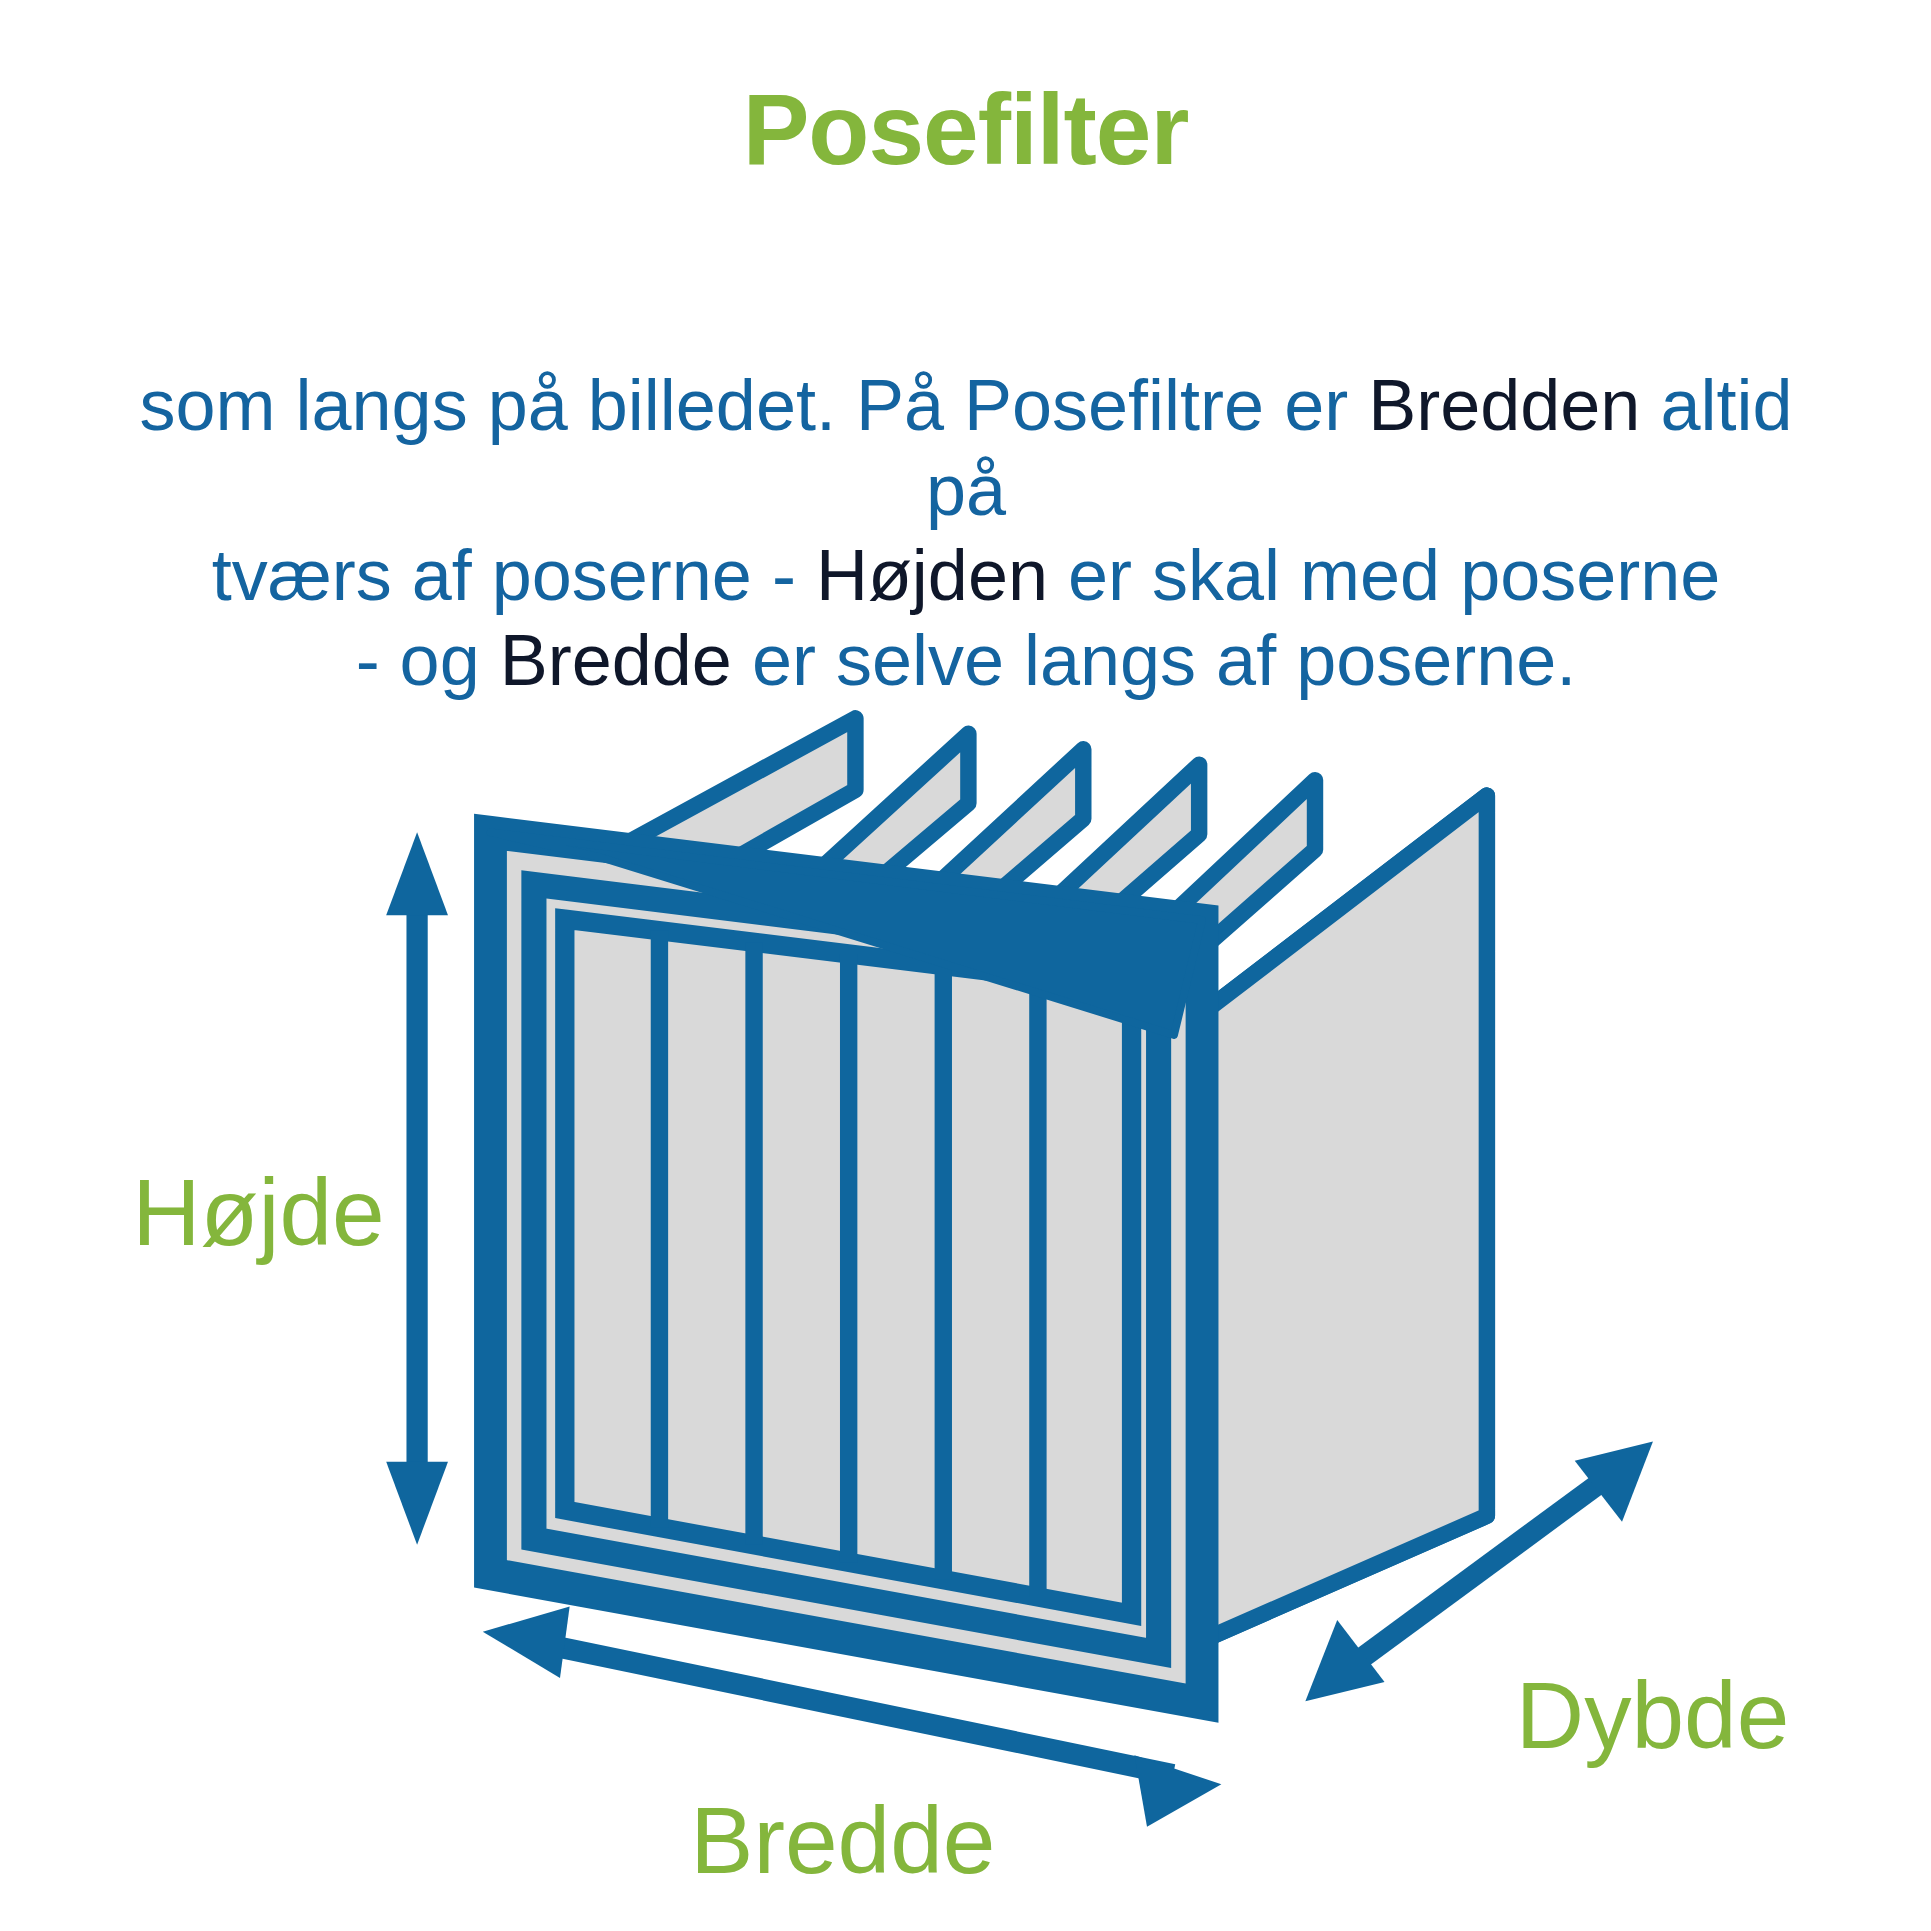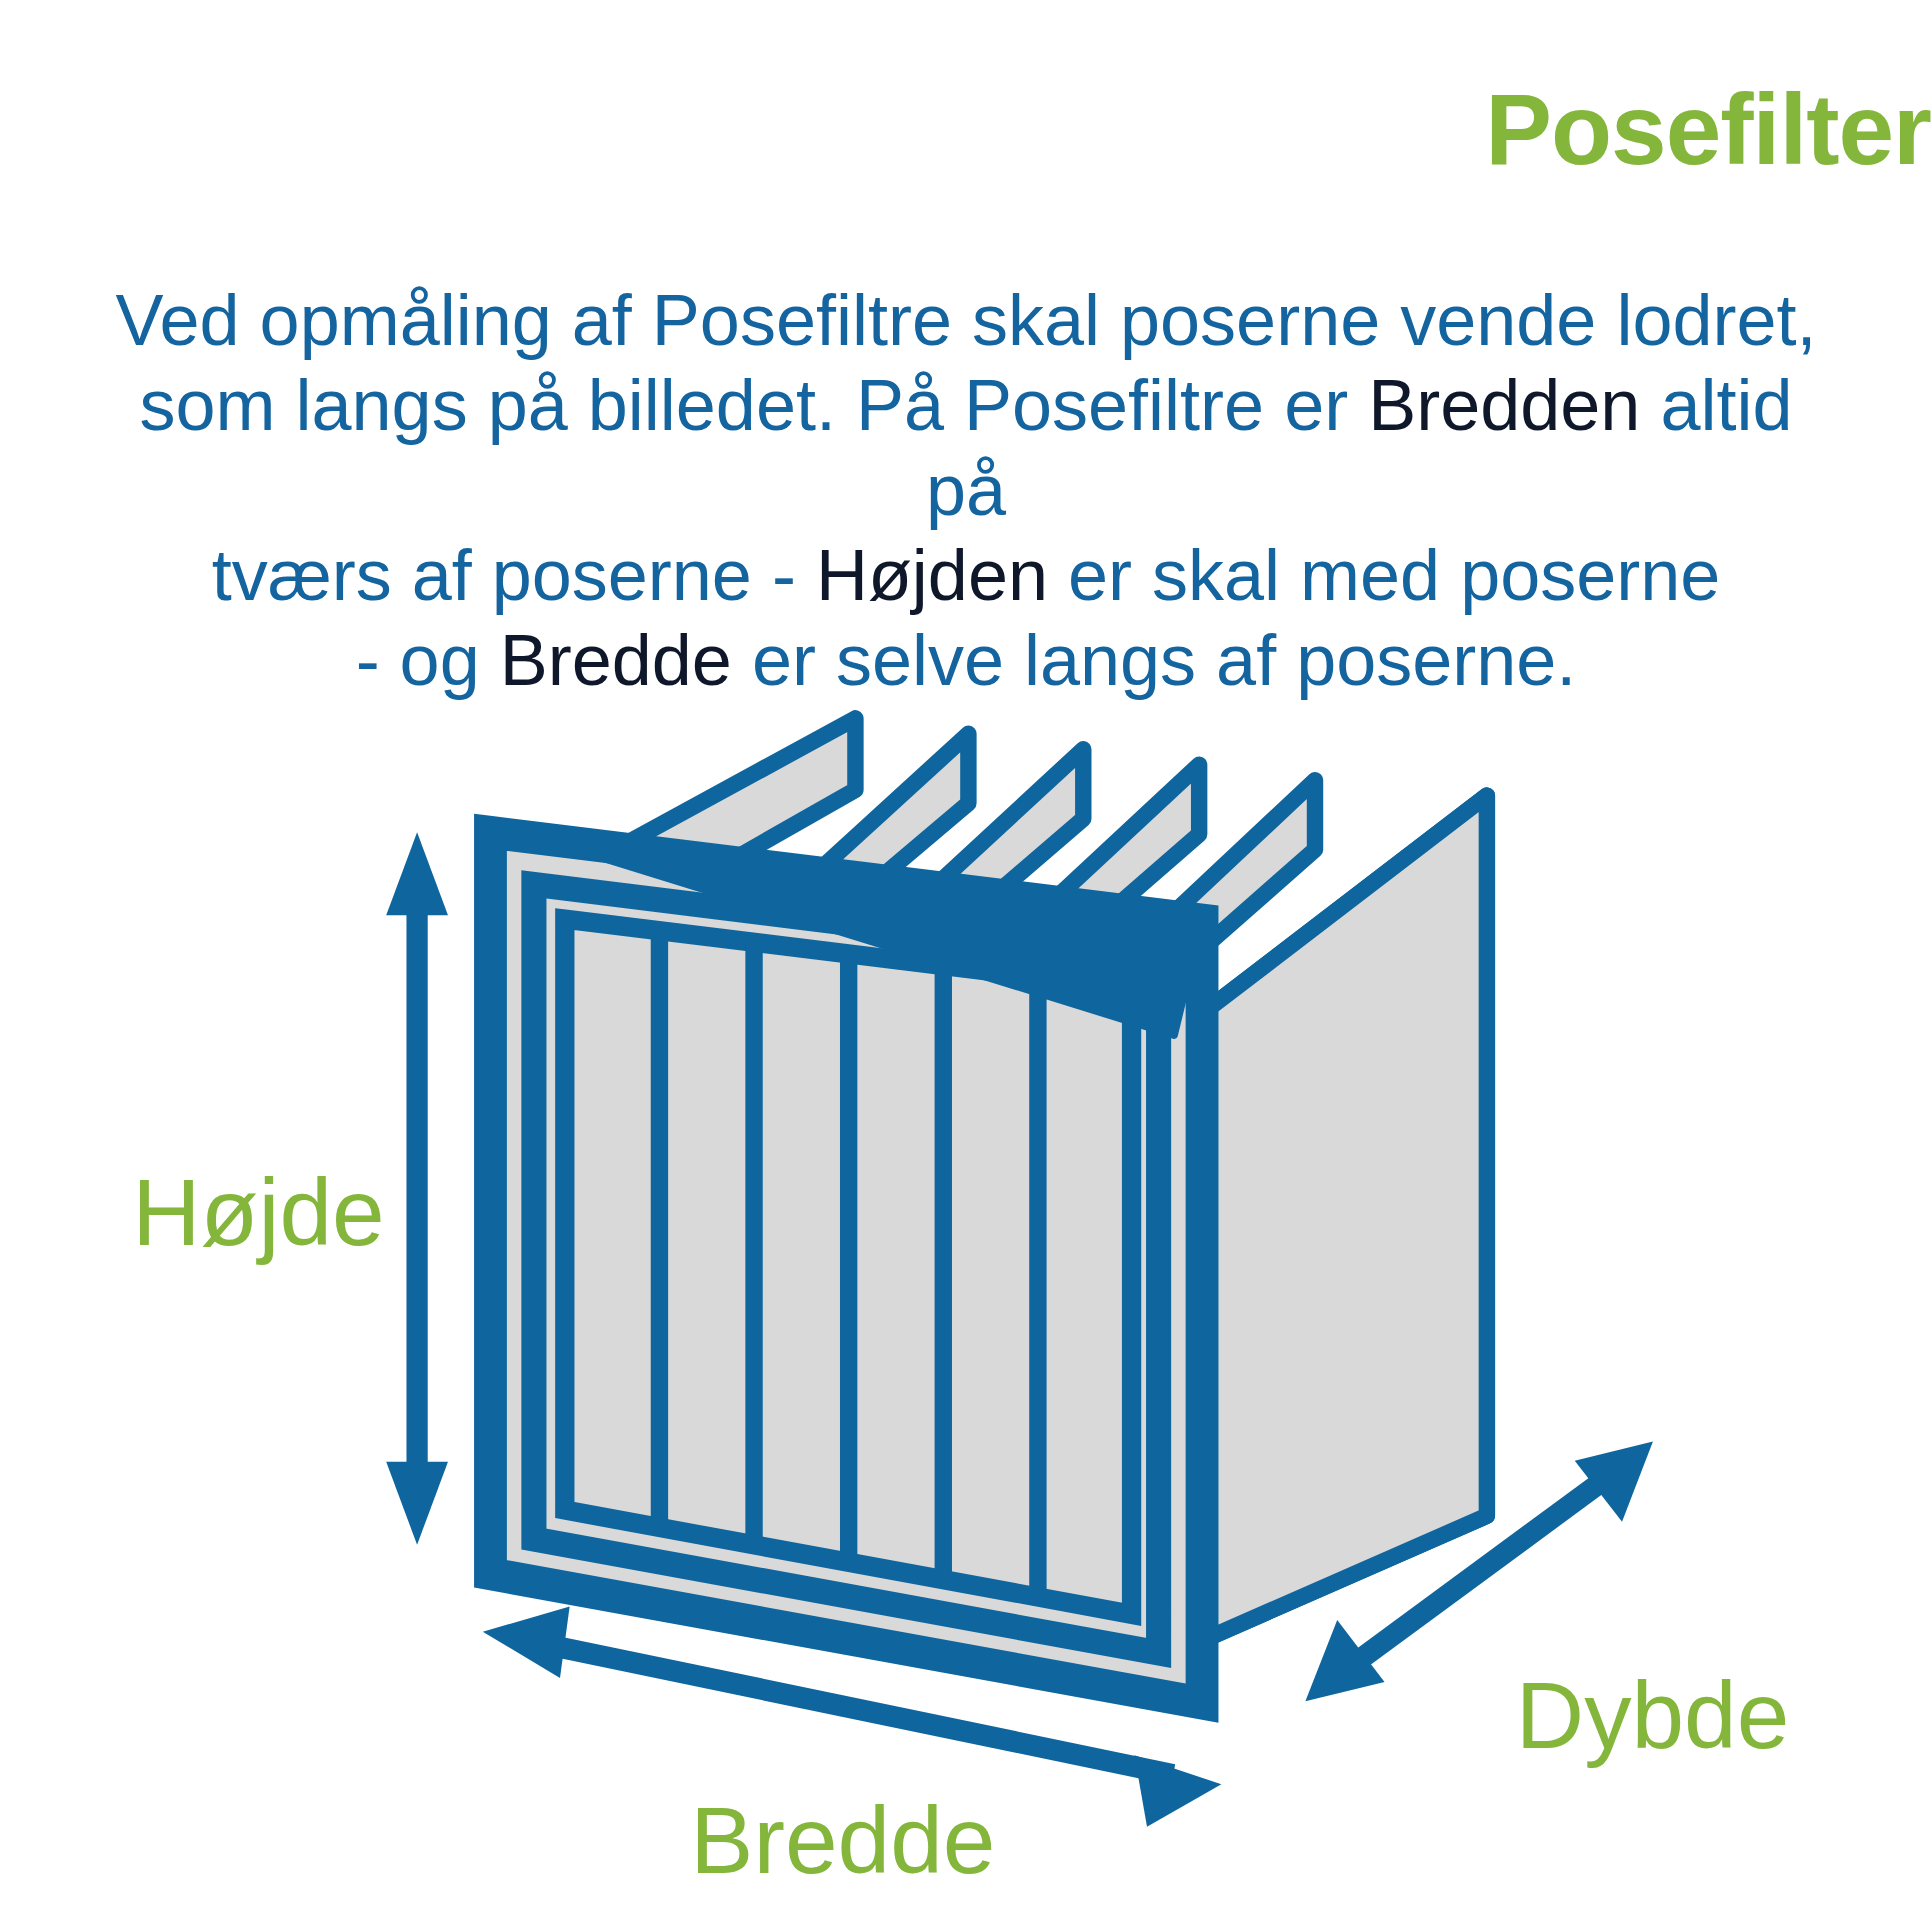--- a/index.html
+++ b/index.html
@@ -17,21 +17,21 @@
     position: relative;
     width: 1931px;
     height: 1931px;
     background: #ffffff;
   }
   .title {
     position: absolute;
     top: 79px;
     left: 0;
     width: 1931px;
-    text-align: right;
+    text-align: center;
     font-size: 100px;
     font-weight: bold;
     color: #84B63C;
     letter-spacing: -1px;
     line-height: 1.0;
   }
   .intro {
     position: absolute;
     top: 278px;
     left: 92px;
@@ -57,21 +57,21 @@
   }
 </style>
 </head>
 <body>
 
 <div class="page">
 
   <div class="title">Posefilter</div>
 
   <div class="intro">
-    <span>Ved opmåling af Posefiltre skal poserne vende lodret,</span><br>
+    <br>
     <span>som langs på billedet. På Posefiltre er </span><span class="hl">Bredden</span><span> altid på</span><br>
     <span>tværs af poserne - </span><span class="hl">Højden</span><span> er skal med poserne</span><br>
     <span>- og </span><span class="hl">Bredde</span><span> er selve langs af poserne.</span>
   </div>
 
   <svg class="diagram" viewBox="0 0 2000 2000" xmlns="http://www.w3.org/2000/svg">
 
     <defs>
       <g id="pocket-top">
         

